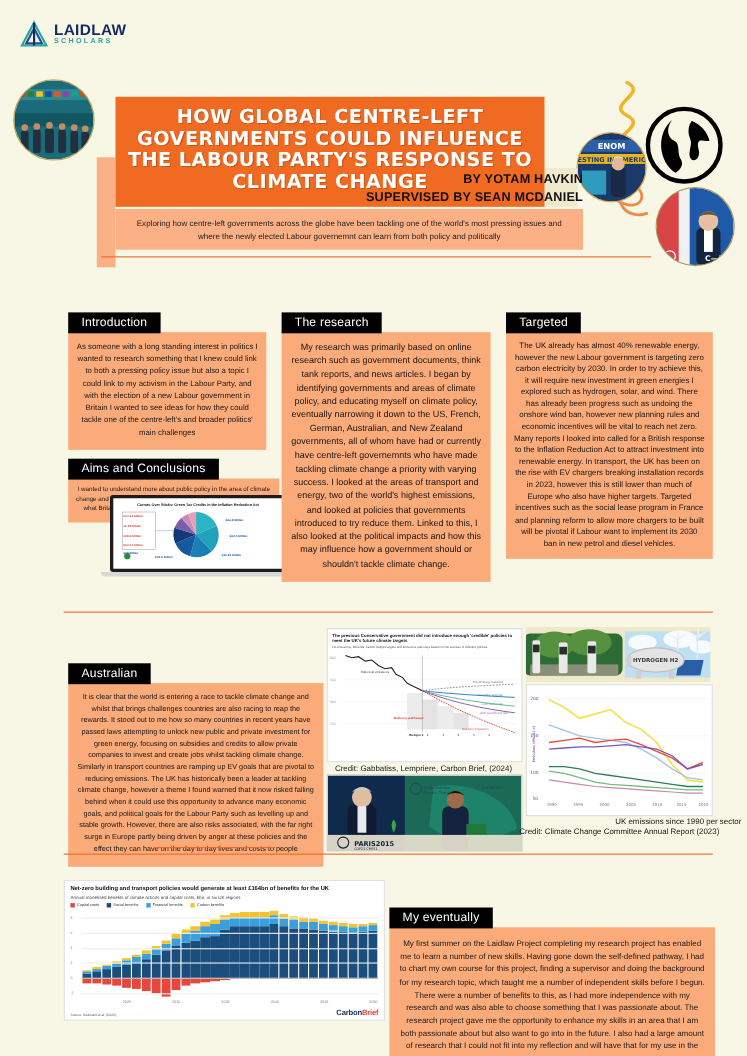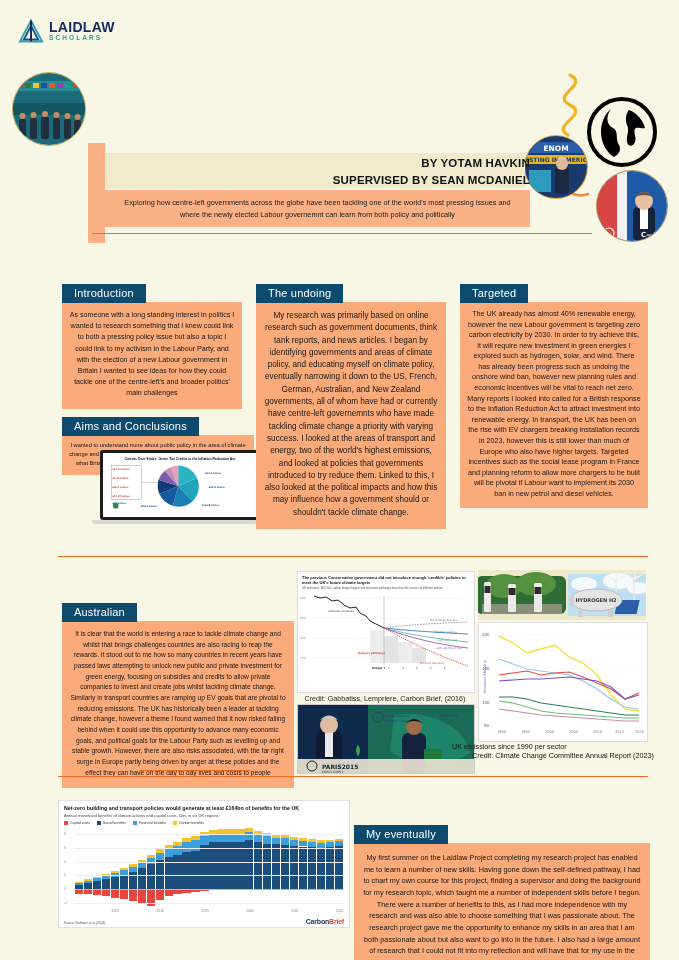--- a/index.html
+++ b/index.html
@@ -42,26 +42,26 @@
 
   .hdr-rule{position:absolute;left:92px;top:233px;width:500px;height:1.2px;background:#f06a22;}
 
   
   .squiggle{position:absolute;left:540px;top:70px;width:60px;height:130px;}
 
   
   .circ{position:absolute;border-radius:50%;overflow:hidden;border:1.6px solid #e0b05a;}
   .circ.c1{left:12px;top:72px;width:72px;height:72px;border-color:#c9a34a;}
   .circ.c2{left:585px;top:95px;width:74px;height:74px;border:none;}
-  .circ.c3{left:524px;top:135px;width:62px;height:62px;border-color:#e8a33d;}
+  .circ.c3{left:524px;top:120px;width:62px;height:62px;border-color:#e8a33d;}
   .circ.c4{left:596px;top:170px;width:70px;height:70px;border-color:#b9944a;}
 
   
   .tab{
-    display:inline-block;background:#0c4a6e;color:#fff;
+    display:inline-block;background:#000000;color:#fff;
     font-size:11px;padding:3px 12px 4px;box-sizing:border-box;
     letter-spacing:.2px;position:relative;z-index:3;margin-top:39px;
   }
   .card{background:#fbab7a;box-sizing:border-box;}
   .card p{margin:0;color:#161616;text-align:center;}
 
   .col-intro{position:absolute;left:62px;top:245px;width:180px;}
   .col-intro .card{padding:8px 7px 9px;margin-top:-1px;}
   .col-intro .card p{font-size:7.1px;line-height:1.58;}
 
@@ -96,21 +96,21 @@
   .fig-cb{position:absolute;left:297px;top:571px;width:176px;height:120px;background:#fff;border:1px solid #dcdcdc;overflow:hidden;}
   .fig-cb-title{font-size:4px;font-weight:bold;color:#111;padding:3px 4px 0;line-height:1.25;}
   .fig-cb-sub{font-size:2.8px;color:#555;padding:1px 4px 0;}
   .credit{font-size:7.2px;color:#1a1a1a;text-align:center;}
   .credit-cb{position:absolute;left:297px;top:694px;width:176px;}
   .photo-pol{position:absolute;left:297px;top:704px;width:176px;height:68px;overflow:hidden;border:1px solid #ccc;}
 
   .photo-ev{position:absolute;left:478px;top:570px;width:168px;height:50px;overflow:hidden;}
   .fig-sector{position:absolute;left:478px;top:622px;width:168px;height:118px;background:#fff;border:1px solid #ddd;overflow:hidden;}
   .credit-sector{position:absolute;left:452px;top:742px;width:222px;}
-  .credit-sector .l1{font-size:7.2px;text-align:left;color:#161616;}
+  .credit-sector .l1{font-size:7.2px;text-align:right;color:#161616;}
   .credit-sector .l2{font-size:7.2px;text-align:center;color:#161616;}
 
   .bot-rule{position:absolute;left:58px;top:776px;width:590px;height:1.2px;background:#f06a22;}
 
   
   .chart-box{position:absolute;left:58px;top:800px;width:292px;height:128px;background:#fff;border:1px solid #e2e2e2;box-sizing:border-box;padding:4px 5px 2px;overflow:hidden;}
   .chart-title{font-size:5.3px;font-weight:bold;color:#111;line-height:1.3;}
   .chart-sub{font-size:4.1px;color:#444;margin-top:1.5px;}
   .legend{display:flex;gap:7px;margin-top:3px;}
   .legend span{display:flex;align-items:center;gap:2px;font-size:3.5px;color:#333;}
@@ -228,20 +228,23 @@
           <circle cx="47" cy="30" r="9" fill="#e7c0a2"></circle>
           <path d="M38,26 Q47,16 56,26 Q47,22 38,26Z" fill="#6b523f"></path>
         </g>
       <circle cx="12" cy="62" r="5" fill="none" stroke="#fff" stroke-width="1.2"></circle>
       <text x="44" y="66" font-size="7" fill="#fff" font-family="DejaVu Sans" font-weight="bold">C—P27</text>
     </svg>
   </div>
 
   <div class="peach-edge"></div>
   <div class="authors-band"></div>
+  <div class="title-band">
+    <h1>HOW GLOBAL CENTRE-LEFT GOVERNMENTS COULD INFLUENCE THE LABOUR PARTY'S RESPONSE TO CLIMATE CHANGE</h1>
+  </div>
   <div class="authors">
     <div>BY YOTAM HAVKIN</div>
     <div>SUPERVISED BY SEAN MCDANIEL</div>
   </div>
   <div class="blurb">
     <p>Exploring how centre-left governments across the globe have been tackling one of the world's most pressing issues and where the newly elected Labour governemnt can learn from both policy and politically</p>
   </div>
   <div class="hdr-rule"></div>
 
   <div class="col-intro">
@@ -290,21 +293,21 @@
             <line x1="37" y1="24" x2="55" y2="24"></line>
         </g>
         <circle cx="8" cy="50" r="3.2" fill="#2a8a40"></circle>
       </svg>
     </div>
     <div class="laptop-base"></div>
   </div>
   <div class="pie-credit">Credit: Davis, EESI, (2022)</div>
 
   <div class="col-research">
-    <div class="tab">The undoing</div>
+    <div class="tab">The research</div>
     <div class="card">
       <p>My research was primarily based on online research such as government documents, think tank reports, and news articles. I began by identifying governments and areas of climate policy, and educating myself on climate policy, eventually narrowing it down to the US, French, German, Australian, and New Zealand governments, all of whom have had or currently have centre-left governemnts who have made tackling climate change a priority with varying success. I looked at the areas of transport and energy, two of the world's highest emissions, and looked at policies that governments introduced to try reduce them. Linked to this, I also looked at the political impacts and how this may influence how a government should or shouldn't tackle climate change.</p>
     </div>
   </div>
 
   <div class="col-analysis">
     <div class="tab">Targeted</div>
     <div class="card">
       <p>The UK already has almost 40% renewable energy, however the new Labour government is targeting zero carbon electricity by 2030. In order to try achieve this, it will require new investment in green energies I explored such as hydrogen, solar, and wind. There has already been progress such as undoing the onshore wind ban, however new planning rules and economic incentives will be vital to reach net zero. Many reports I looked into called for a British response to the Inflation Reduction Act to attract investment into renewable energy. In transport, the UK has been on the rise with EV chargers breaking installation records in 2023, however this is still lower than much of Europe who also have higher targets. Targeted incentives such as the social lease program in France and planning reform to allow more chargers to be built will be pivotal if Labour want to implement its 2030 ban in new petrol and diesel vehicles.</p>
     </div>
@@ -357,21 +360,21 @@
           <text x="74" y="79" fill="#333" font-weight="bold">Budget 1</text>
           <text x="90" y="79" fill="#333">2</text>
           <text x="104" y="79" fill="#333">3</text>
           <text x="118" y="79" fill="#333">4</text>
           <text x="132" y="79" fill="#333">5</text>
           <text x="146" y="79" fill="#333">6</text>
           <text x="60" y="64" fill="#e0453c" font-weight="bold">Delivery pathways</text>
         </g>
     </svg>
   </div>
-  <div class="credit credit-cb">Credit: Gabbatiss, Lempriere, Carbon Brief, (2016)</div>
+  <div class="credit credit-cb">Credit: Gabbatiss, Lempriere, Carbon Brief, (2024)</div>
 
   <div class="photo-pol">
     <svg viewBox="0 0 176 68" width="176" height="68">
         <rect width="176" height="68" fill="#1a6a55"></rect>
       <rect x="0" y="0" width="70" height="68" fill="#0f2a4a"></rect>
       <path d="M96,10 C130,4 168,22 172,48 C150,62 110,62 92,46 Z" fill="#1f8f72" opacity=".7"></path>
       <g>
           <rect x="18" y="26" width="26" height="42" rx="6" fill="#101b33"></rect>
           <circle cx="31" cy="20" r="9" fill="#e0bda0"></circle>
           <path d="M22,15 Q31,6 40,15 Q31,11 22,15Z" fill="#c9c9c9"></path>

